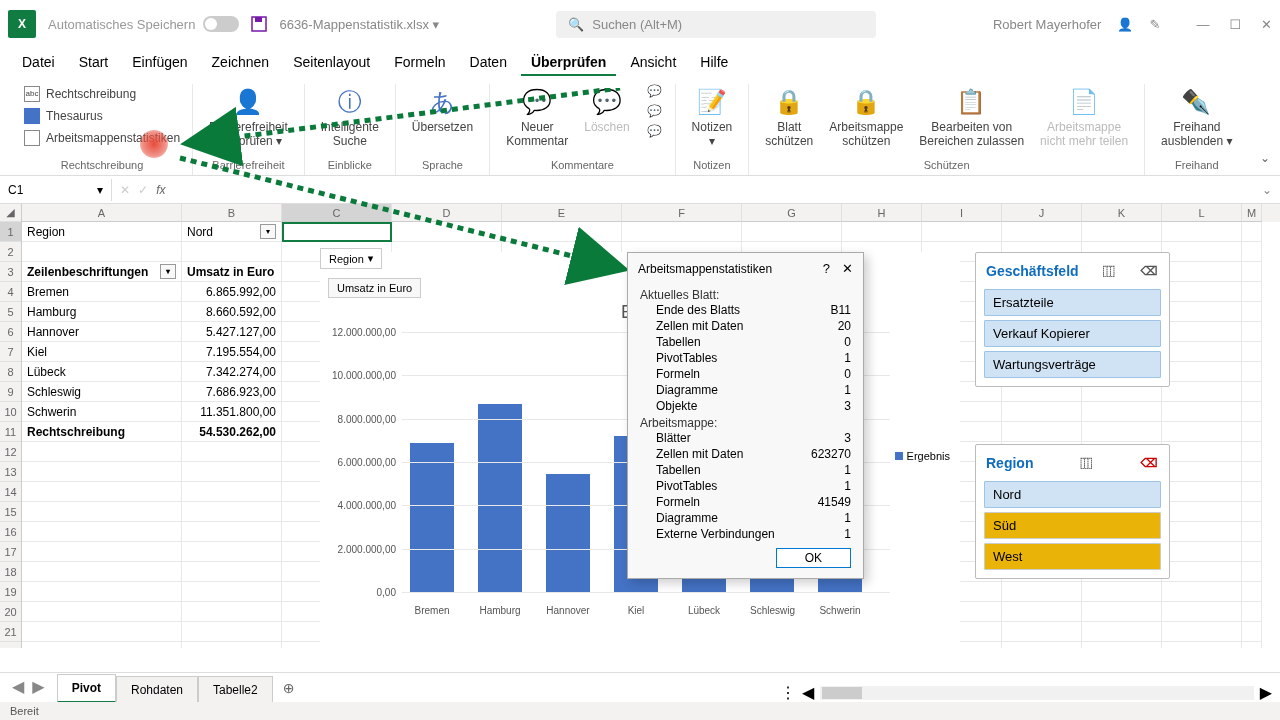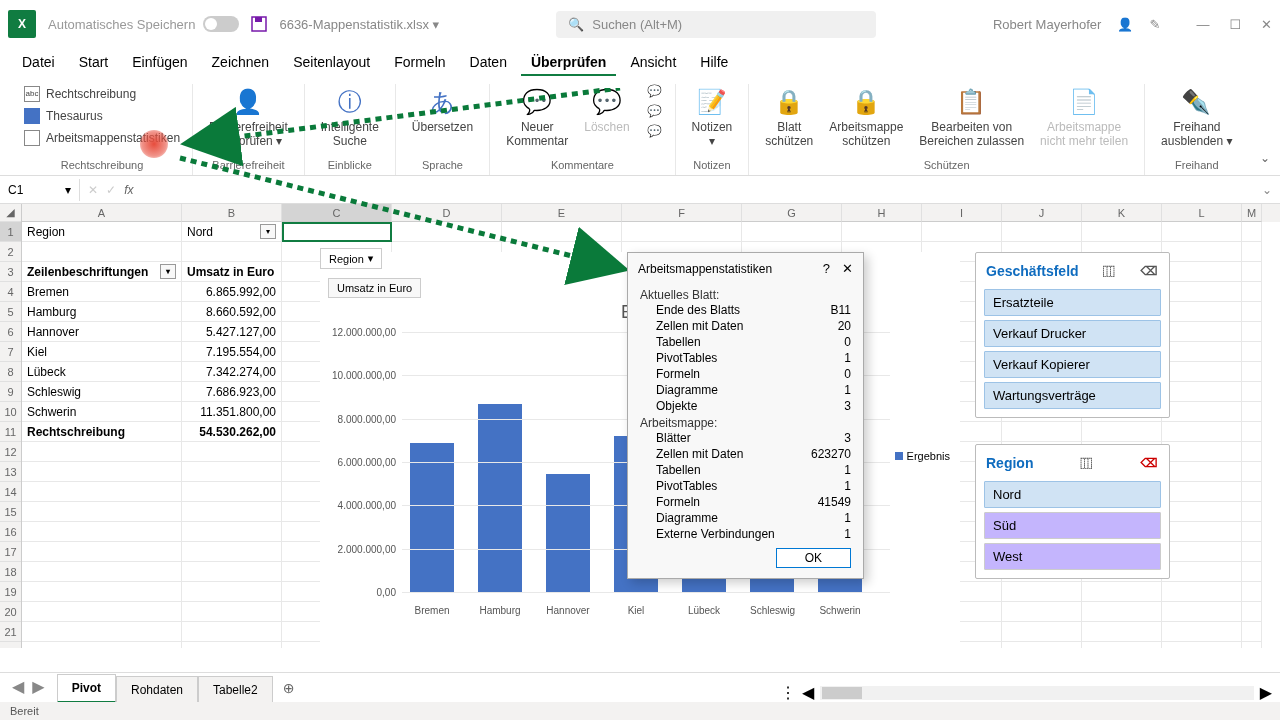--- a/index.html
+++ b/index.html
@@ -34,21 +34,21 @@
 .ribbon-btn-small { display: flex; align-items: center; gap: 6px; padding: 2px 0; cursor: pointer; font-size: 12px; white-space: nowrap; }
 .ribbon-btn-small .small-icon { width: 16px; height: 16px; background: #888; }
 .ribbon-btn-large { display: flex; flex-direction: column; align-items: center; text-align: center; gap: 2px; cursor: pointer; line-height: 1.2; font-size: 12px; padding: 2px 4px;}
 .ribbon-btn-large.disabled { color: #bbb; }
 .ribbon-btn-large .large-icon { width: 32px; height: 32px; display: flex; align-items: center; justify-content: center; font-size: 24px; color: #4472C4;}
 .ribbon-group-stacked { display: flex; flex-direction: column; gap: 2px; }
 .red-marker { position: absolute; width: 28px; height: 28px; background: radial-gradient(circle, #e74c3c 0%, rgba(231,76,60,0.6) 60%, transparent 100%); border-radius: 50%; top: 52px; left: 140px; z-index: 5;}
 
 
 .formula-bar { height: 28px; display: flex; align-items: center; border-bottom: 1px solid #ddd; font-size: 12px; }
-.name-box { width: 80px; padding: 4px 8px; border-right: 1px solid #ddd; display: flex; align-items: center; justify-content: space-between; gap: 24px; }
+.name-box { width: 112px; padding: 4px 8px; border-right: 1px solid #ddd; display: flex; align-items: center; justify-content: space-between; gap: 24px; }
 .fx-area { display: flex; align-items: center; gap: 8px; padding: 0 8px; flex: 1; }
 .fx-label { font-style: italic; color: #666; }
 
 
 .grid-area { display: flex; height: 444px; position: relative; overflow: hidden; }
 .row-headers { width: 22px; background: #f3f2f1; border-right: 1px solid #ccc; }
 .row-header { height: 20px; display: flex; align-items: center; justify-content: center; font-size: 11px; color: #666; border-bottom: 1px solid #e0e0e0; }
 .row-header.selected { background: #d4d4d4; }
 .col-headers { display: flex; height: 18px; background: #f3f2f1; }
 .col-header { display: flex; align-items: center; justify-content: center; font-size: 11px; color: #666; border-right: 1px solid #e0e0e0; border-bottom: 1px solid #ccc; }
@@ -78,21 +78,21 @@
 .bar { width: 44px; background: #4472C4; }
 .x-labels { position: absolute; left: 72px; bottom: 16px; right: 0; display: flex; gap: 24px; padding: 0 8px; }
 .x-label { width: 44px; text-align: center; font-size: 10px; color: #555; }
 
 
 .slicer { position: absolute; background: #fff; border: 1px solid #bbb; border-radius: 2px; font-size: 13px; }
 .slicer-header { display: flex; align-items: center; padding: 8px 10px; font-weight: 600; color: #0f6cbf; font-size: 14px; gap: 6px; }
 .slicer-header .sicon { margin-left: auto; width: 20px; height: 20px; display: flex; align-items: center; justify-content: center; font-size: 12px; color: #555; }
 .slicer-items { padding: 0 8px 8px; display: flex; flex-direction: column; gap: 4px; }
 .slicer-item { padding: 5px 8px; border: 1px solid #9dc3e6; background: #d0e3f4; cursor: pointer; font-size: 13px; border-radius: 1px; }
-.slicer-item.off { background: #c4b5fd; border: 1px solid #ccc; }
+.slicer-item.off { background: #eab308; border: 1px solid #ccc; }
 #slicer1 { left: 975px; top: 48px; width: 195px; }
 #slicer2 { left: 975px; top: 240px; width: 195px; }
 
 
 .dialog { position: absolute; left: 627px; top: 252px; width: 237px; background: #f8f8f8; border: 1px solid #aaa; box-shadow: 4px 4px 10px rgba(0,0,0,0.2); font-size: 12px; z-index: 20; }
 .dialog-title { display: flex; align-items: center; padding: 8px 10px; font-size: 12px; }
 .dialog-title .dt-icons { margin-left: auto; display: flex; gap: 12px; font-size: 13px; }
 .dialog-body { padding: 2px 12px 10px; }
 .dialog-section { font-weight: normal; color: #333; margin-top: 2px; }
 .dialog-row { display: flex; justify-content: space-between; padding: 1px 0 1px 16px; }
@@ -717,21 +717,20 @@
   </div>
 
   <div class="slicer" id="slicer1">
     <div class="slicer-header">
         <span>Geschäftsfeld</span>
         <span class="sicon">⿲</span>
         <span class="sicon">⌫</span>
       </div>
     <div class="slicer-items">
         <div class="slicer-item">Ersatzteile</div>
-        <div class="slicer-item">Verkauf Drucker</div>
         <div class="slicer-item">Verkauf Kopierer</div>
         <div class="slicer-item">Wartungsverträge</div>
       </div>
   </div>
   <div class="slicer" id="slicer2">
     <div class="slicer-header">
         <span>Region</span>
         <span class="sicon">⿲</span>
         <span class="sicon" style="color:#c00;">⌫</span>
       </div>

